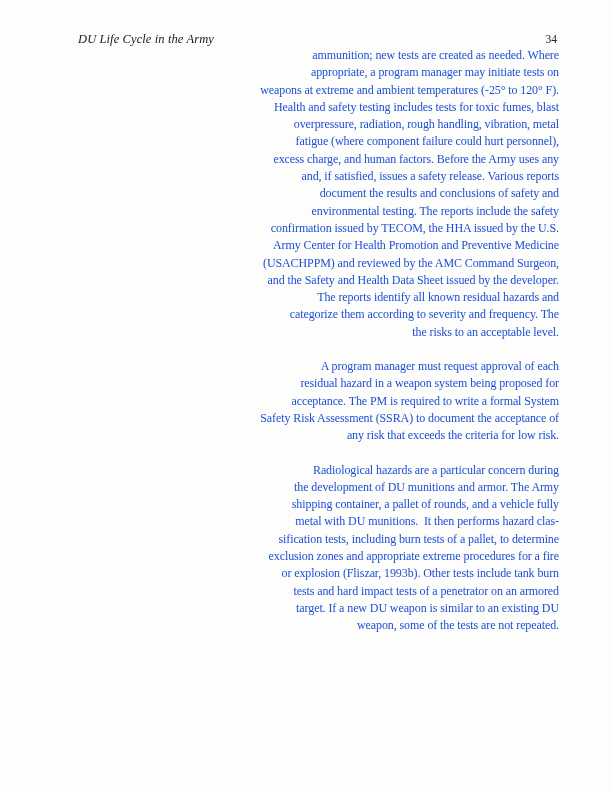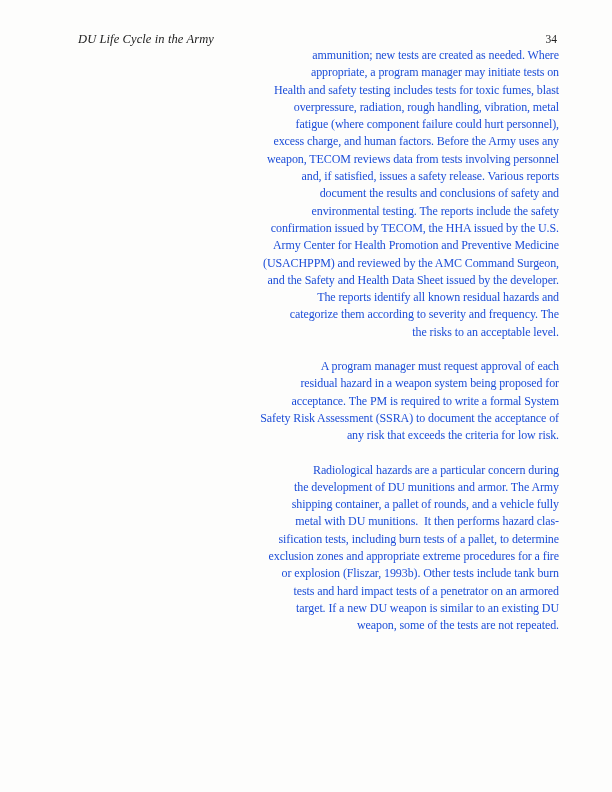--- a/index.html
+++ b/index.html
@@ -67,25 +67,25 @@
 
 <div class="page">
   <div class="running-header">
     <span class="header-title">DU Life Cycle in the Army</span>
     <span class="page-number">34</span>
   </div>
   <div class="body-text" id="body-container">
       <div class="paragraph">
         <div class="text-line">ammunition; new tests are created as needed. Where</div>
         <div class="text-line">appropriate, a program manager may initiate tests on</div>
+        <div class="text-line">weapons at extreme and ambient temperatures (-25° to 120° F).</div>
         <div class="text-line">Health and safety testing includes tests for toxic fumes, blast</div>
         <div class="text-line">overpressure, radiation, rough handling, vibration, metal</div>
         <div class="text-line">fatigue (where component failure could hurt personnel),</div>
         <div class="text-line">excess charge, and human factors. Before the Army uses any</div>
-        <div class="text-line">weapon, TECOM reviews data from tests involving personnel</div>
         <div class="text-line">and, if satisfied, issues a safety release. Various reports</div>
         <div class="text-line">document the results and conclusions of safety and</div>
         <div class="text-line">environmental testing. The reports include the safety</div>
         <div class="text-line">confirmation issued by TECOM, the HHA issued by the U.S.</div>
         <div class="text-line">Army Center for Health Promotion and Preventive Medicine</div>
         <div class="text-line">(USACHPPM) and reviewed by the AMC Command Surgeon,</div>
         <div class="text-line">and the Safety and Health Data Sheet issued by the developer.</div>
         <div class="text-line">The reports identify all known residual hazards and</div>
         <div class="text-line">categorize them according to severity and frequency. The</div>
         <div class="text-line">the risks to an acceptable level.</div>

